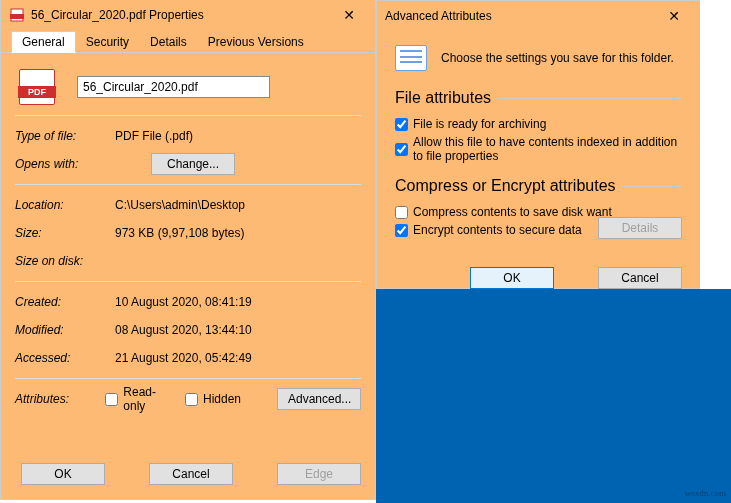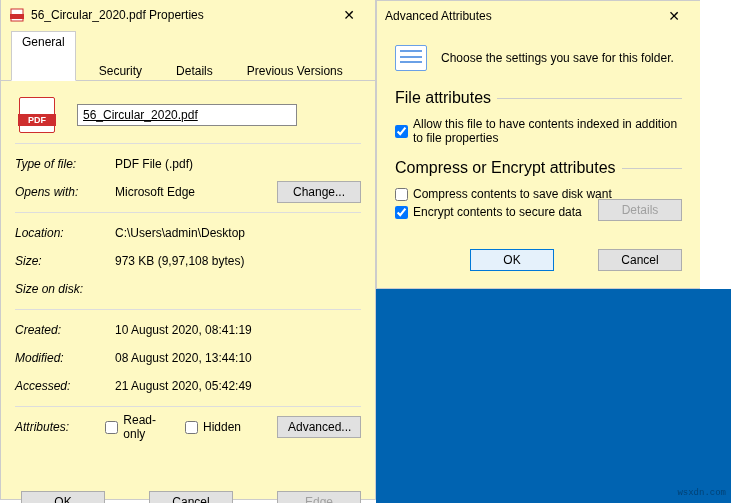--- a/index.html
+++ b/index.html
@@ -7,21 +7,21 @@
       font-family: "Segoe UI", Tahoma, sans-serif;
       font-size: 12px;
       background: #fff;
       width: 731px;
       height: 503px;
       position: relative;
       overflow: hidden;
     }
     .window {
       position: absolute;
-      background: #fef9c3;
+      background: #fdba74;
       border: 1px solid #ccc;
     }
     .titlebar {
       display: flex;
       align-items: center;
       height: 30px;
       padding: 0 4px 0 8px;
       font-size: 12px;
     }
     .title-icon { width: 16px; height: 16px; margin-right: 6px; display:flex;align-items:center;justify-content:center; }
@@ -30,53 +30,51 @@
       width: 44px; height: 28px; display:flex;align-items:center;justify-content:center;
       font-size: 14px; font-family: sans-serif;
     }
 
     
     #props { left: 0; top: 0; width: 376px; height: 500px; border-top:none; }
     #props .titlebar { border-bottom: none; }
     .tabs {
       display: flex;
       padding-left: 10px;
-      gap: 13px;
     }
     .tab {
       padding: 3px 10px;
       border: 1px solid #ccc;
       border-bottom: none;
       background: #fff;
       position: relative;
       top: 1px;
       margin-right: -1px;
       font-size: 12px;
     }
     .tab.inactive {
       border-color: transparent;
       background: transparent;
       cursor: default;
-      margin-top: 29px;
     }
     .tab.active {
       z-index: 2;
       border-color: #ccc;
       border-bottom: 1px solid #fff;
     }
     .tab-body {
       border-top: 1px solid #ccc;
       padding: 12px 14px 8px 14px;
       height: calc(100% - 96px);
     }
     .row { display: flex; align-items: center; min-height: 28px; }
     .label { width: 100px; font-style: italic; }
     .sep { border: none; border-top: 1px solid #ddd; margin: 6px 0; }
     .filename-input {
-      width: 220px; height: 22px; border: 1px solid #888; padding: 0 5px; font-size: 12px; text-decoration: underline;
+      width: 193px; height: 22px; border: 1px solid #888; padding: 0 5px; font-size: 12px;
     }
     .pdf-icon-big {
       width: 36px; height: 36px;
       background: linear-gradient(#fff,#fff);
       border: 1px solid #ce2e2e;
       border-radius: 2px;
       position: relative;
       margin: 4px 22px 4px 4px;
     }
     .pdf-icon-big::after {
@@ -129,21 +127,21 @@
     .adv-footer { display:flex; justify-content:flex-end; gap:8px; padding: 6px 18px 10px; }
     .details-btn-row { display:flex; justify-content:flex-end; margin-top:-22px; }
 
     
     .desktop {
       position:absolute; left:376px; top:289px; right:0; bottom:0;
       background:#0063b1;
     }
     .watermark{
       position:absolute; right:5px; bottom:5px; font-size:9px; color:rgba(0,0,0,.35);
-      font-family: Liberation Mono, monospace;
+      font-family: Liberation Serif, serif;
     }
   </style>
 </head>
 <body>
 
 <div class="desktop"></div>
 
 <div class="window" id="props">
   <div class="titlebar">
     <span class="title-icon">
@@ -168,21 +166,20 @@
       <div class="pdf-icon-big"></div>
       <input class="filename-input" value="56_Circular_2020.pdf" style="">
     </div>
     <hr class="sep">
     <div class="row">
         <span class="label">Type of file:</span>
         <span>PDF File (.pdf)</span>
       </div>
     <div class="row">
       <span class="label">Opens with:</span>
-      <span style="flex:1">Microsoft Edge</span>
       <button class="btn">Change...</button>
     </div>
     <hr class="sep">
     <div class="row">
         <span class="label">Location:</span>
         <span>C:\Users\admin\Desktop</span>
       </div>
     <div class="row">
         <span class="label">Size:</span>
         <span>973 KB (9,97,108 bytes)</span>
@@ -233,20 +230,24 @@
   <div class="body">
     <div class="adv-header">
       <div class="folder-icon"></div>
       <span>Choose the settings you save for this folder.</span>
     </div>
 
     <fieldset>
       <legend>File attributes</legend>
       <label class="chkrow">
         <input type="checkbox" class="checkbox" checked="" style="">
+        <span>File is ready for archiving</span>
+      </label>
+      <label class="chkrow">
+        <input type="checkbox" class="checkbox" checked="" style="">
         <span>Allow this file to have contents indexed in addition to file properties</span>
       </label>
     </fieldset>
 
     <fieldset>
       <legend>Compress or Encrypt attributes</legend>
       <label class="chkrow">
         <input type="checkbox" class="checkbox" style="">
         <span>Compress contents to save disk want</span>
       </label>

